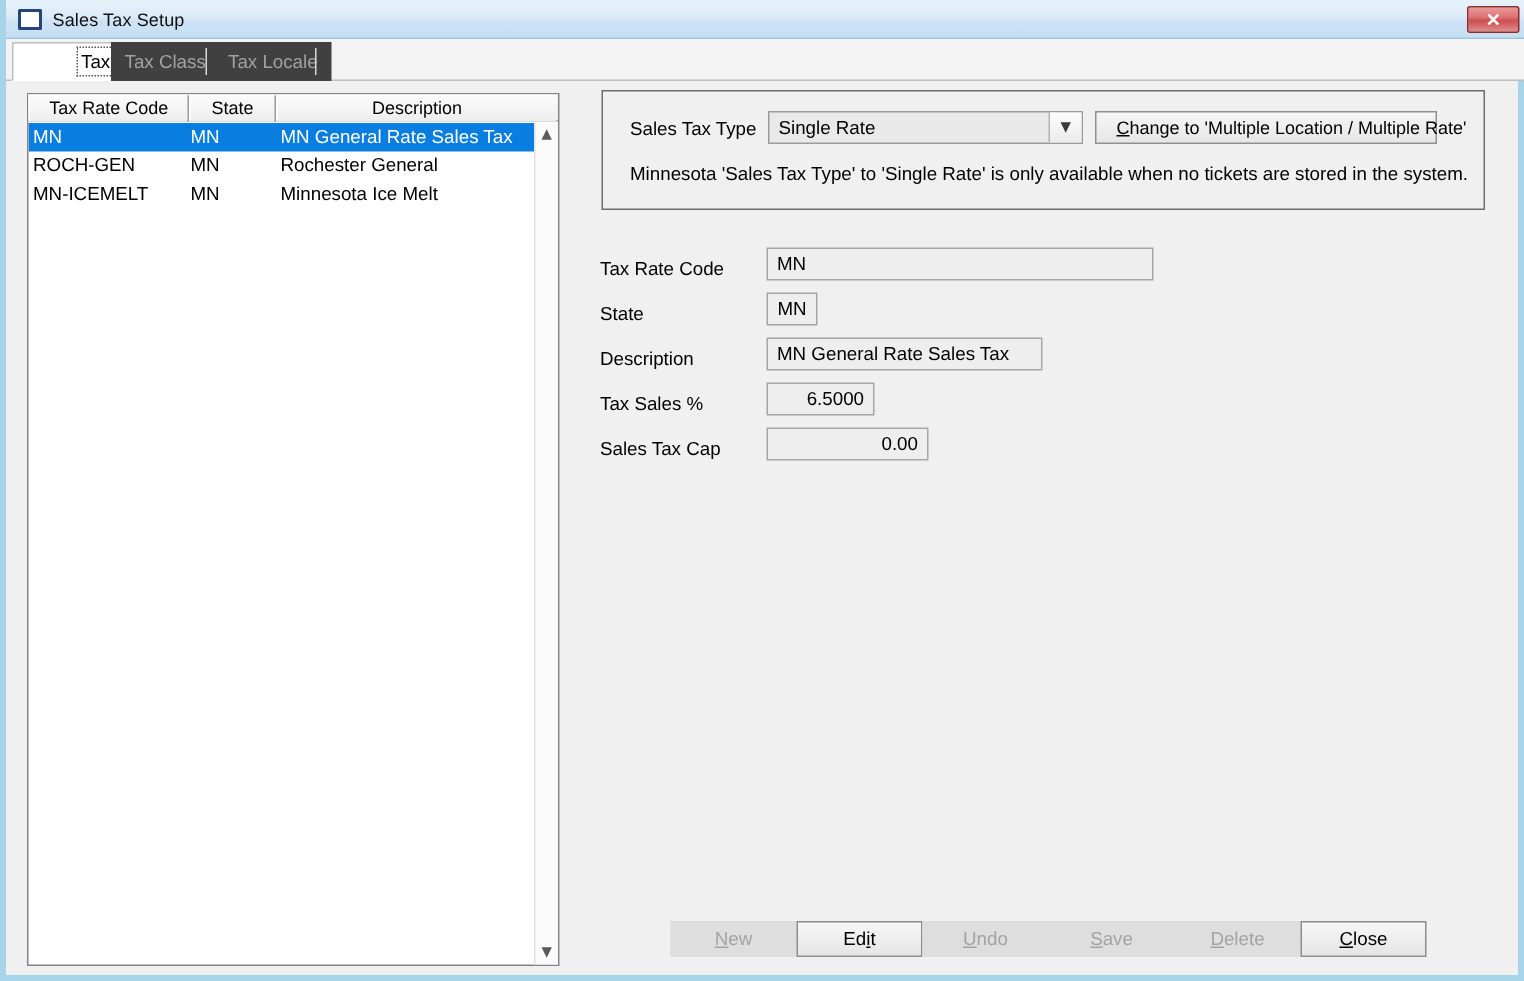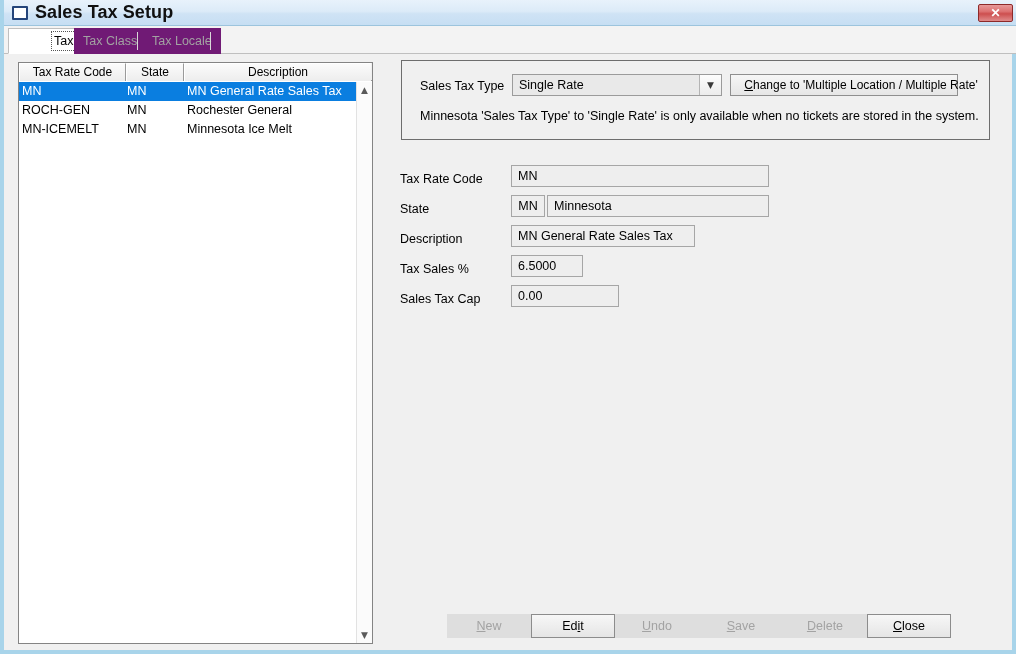--- a/index.html
+++ b/index.html
@@ -49,24 +49,23 @@
     height: 14px;
     margin-left: 8px;
     margin-right: 7px;
     box-sizing: border-box;
     border: 2px solid #24457a;
     background: #ffffff;
     border-radius: 1px;
     flex: 0 0 auto;
   }
   .title-text {
-    font-size: 18px;
+    font-size: 12px;
     color: #101010;
     letter-spacing: .1px;
-    font-weight: bold;
   }
   .close-btn {
     position: absolute;
     right: 7px;
     top: 4px;
     width: 35px;
     height: 18px;
     box-sizing: border-box;
     border: 1px solid #8d2a2a;
     border-radius: 2px;
@@ -94,21 +93,21 @@
   .tab {
     position: absolute;
     top: 2px;
     height: 26px;
     box-sizing: border-box;
     display: flex;
     align-items: center;
     justify-content: center;
     font-size: 12.5px;
     padding: 0 9px;
-    background: #701a75;
+    background: #404040;
     color: #a2a2a2;
     cursor: default;
   }
   .tab.active {
     background: #ffffff;
     color: #000000;
     border: 1px solid #bfbfbf;
     border-bottom-color: #ffffff;
     cursor: pointer;
   }
@@ -299,21 +298,21 @@
     border: 1px solid #a6a6a6;
     height: 22px;
     line-height: 20px;
     font-size: 12.5px;
     color: #000;
     padding: 0 6px;
     overflow: hidden;
     white-space: nowrap;
     cursor: text;
   }
-  .field.ralign { text-align: left; }
+  .field.ralign { text-align: right; }
   .helptext {
     position: absolute;
     font-size: 12.5px;
     line-height: 16px;
     color: #000;
     width: 352px;
   }
 
   
   .btnrow {
@@ -415,21 +414,20 @@
           <span><span class="ul">C</span><span>hange to 'Multiple Location / Multiple Rate'</span></span>
         </div>
         <div class="note" style="left:18px; top:48px;">Minnesota 'Sales Tax Type' to 'Single Rate' is only available when no tickets are stored in the system.</div>
       </div>
 
       <div class="lbl" style="left:396px; top:118px;">Tax Rate Code</div>
       <div class="field" style="left:507px; top:111px; width:258px;">MN</div>
 
       <div class="lbl" style="left:396px; top:148px;">State</div>
       <div class="field" style="left:507px; top:141px; width:34px; text-align:center; padding:0;">MN</div>
-      <div class="field" style="left:543px; top:141px; width:222px;">Minnesota</div>
 
       <div class="lbl" style="left:396px; top:178px;">Description</div>
       <div class="field" style="left:507px; top:171px; width:184px;">MN General Rate Sales Tax</div>
 
       <div class="lbl" style="left:396px; top:208px;">Tax Sales %</div>
       <div class="field ralign" style="left:507px; top:201px; width:72px;">6.5000</div>
 
       <div class="lbl" style="left:396px; top:238px;">Sales Tax Cap</div>
       <div class="field ralign" style="left:507px; top:231px; width:108px;">0.00</div>
 

